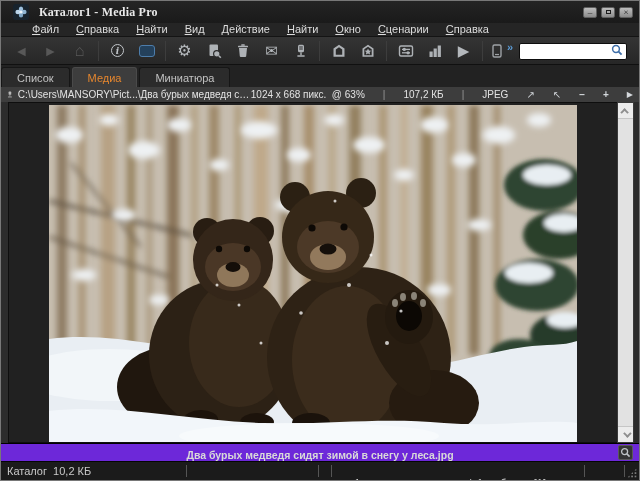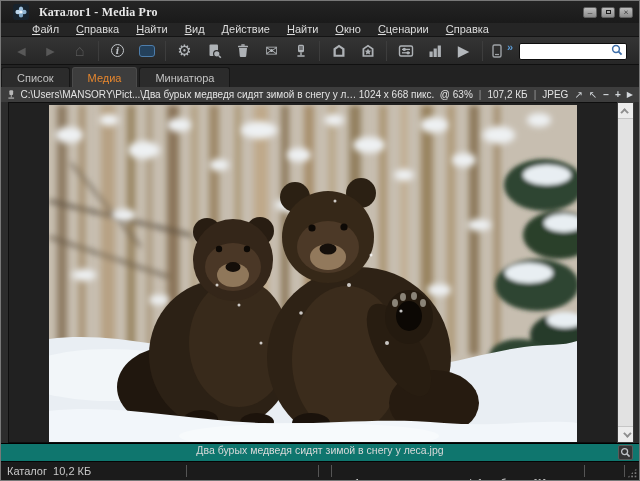--- a/index.html
+++ b/index.html
@@ -50,42 +50,42 @@
             flex:0 0 auto; }
   .tab { height:20px; padding:0 15px; display:flex; align-items:center; font-size:11px; color:#c2c2c2;
          background:#2b2b2b; border:1px solid #1616tributes16; border:1px solid #161616; border-bottom:none;
          border-radius:3px 3px 0 0; margin-right:2px; cursor:default; }
   .tab.active { background:#3d3d3d; color:#e5862e; border-color:#4a4a4a; }
 
   
   .pathbar { height:15px; background:#3d3d3d; display:flex; align-items:center; padding:0 6px;
              font-size:10px; color:#e3e3e3; flex:0 0 auto; white-space:nowrap; }
   .path-text { margin-left:5px; overflow:hidden; text-overflow:ellipsis; }
-  .path-right { margin-left:auto; display:flex; align-items:center; gap:6px; color:#e3e3e3; }
+  .path-right { margin-left:auto; display:flex; align-items:center; gap:18px; color:#e3e3e3; }
   .psep { color:#9a9a9a; }
   .pctl { color:#d4d8dc; font-size:10px; line-height:1; cursor:default; }
   .pctl.small { font-size:8px; }
 
   
   .media-row { flex:1 1 auto; display:flex; background:#2c2c2c; min-height:0; }
   .media-canvas { flex:1 1 auto; background:#212121; border:1px solid #0e0e0e; border-right:none;
                   margin-left:7px; display:flex; justify-content:center; align-items:flex-start;
                   padding-top:2px; overflow:hidden; }
   .photo { width:528px; height:337px; display:block; }
   .sb { flex:0 0 17px; background:#ececec; border:1px solid #3a3a3a; display:flex; flex-direction:column;
         margin-right:5px; }
   .sb-btn { height:15px; display:flex; align-items:center; justify-content:center; background:#ececec; }
   .sb-thumb { flex:1; background:#e2e2e2; border-top:1px solid #c6c6c6; border-bottom:1px solid #c6c6c6; }
   .chev { width:6px; height:6px; border-left:2px solid #8f8f8f; border-top:2px solid #8f8f8f; }
   .chev.up { transform:rotate(45deg) translateY(2px); }
   .chev.down { transform:rotate(225deg) translateY(2px); }
 
   
-  .captionbar { height:18px; background:#0f766e; border-top:1px solid #000; display:flex;
-                align-items:flex-start; position:relative; flex:0 0 auto; }
+  .captionbar { height:18px; background:#6d28d9; border-top:1px solid #000; display:flex;
+                align-items:flex-end; position:relative; flex:0 0 auto;font-weight:bold; }
   .caption-text { flex:1; text-align:center; color:#d9d9d9; font-size:10.5px; }
   .cap-btn { position:absolute; right:6px; top:1px; width:15px; height:15px; background:#343434;
              border:1px solid #5a5a5a; border-radius:2px; display:flex; align-items:center;
              justify-content:center; }
 
   
   .statusbar { height:19px; background:#1b1b1b; border-top:1px solid #050505; position:relative;
                font-size:11px; color:#c9c9c9; flex:0 0 auto; }
   .st { position:absolute; top:3px; white-space:pre; }
   .ssep { position:absolute; top:3px; width:1px; height:12px; background:#555; }

